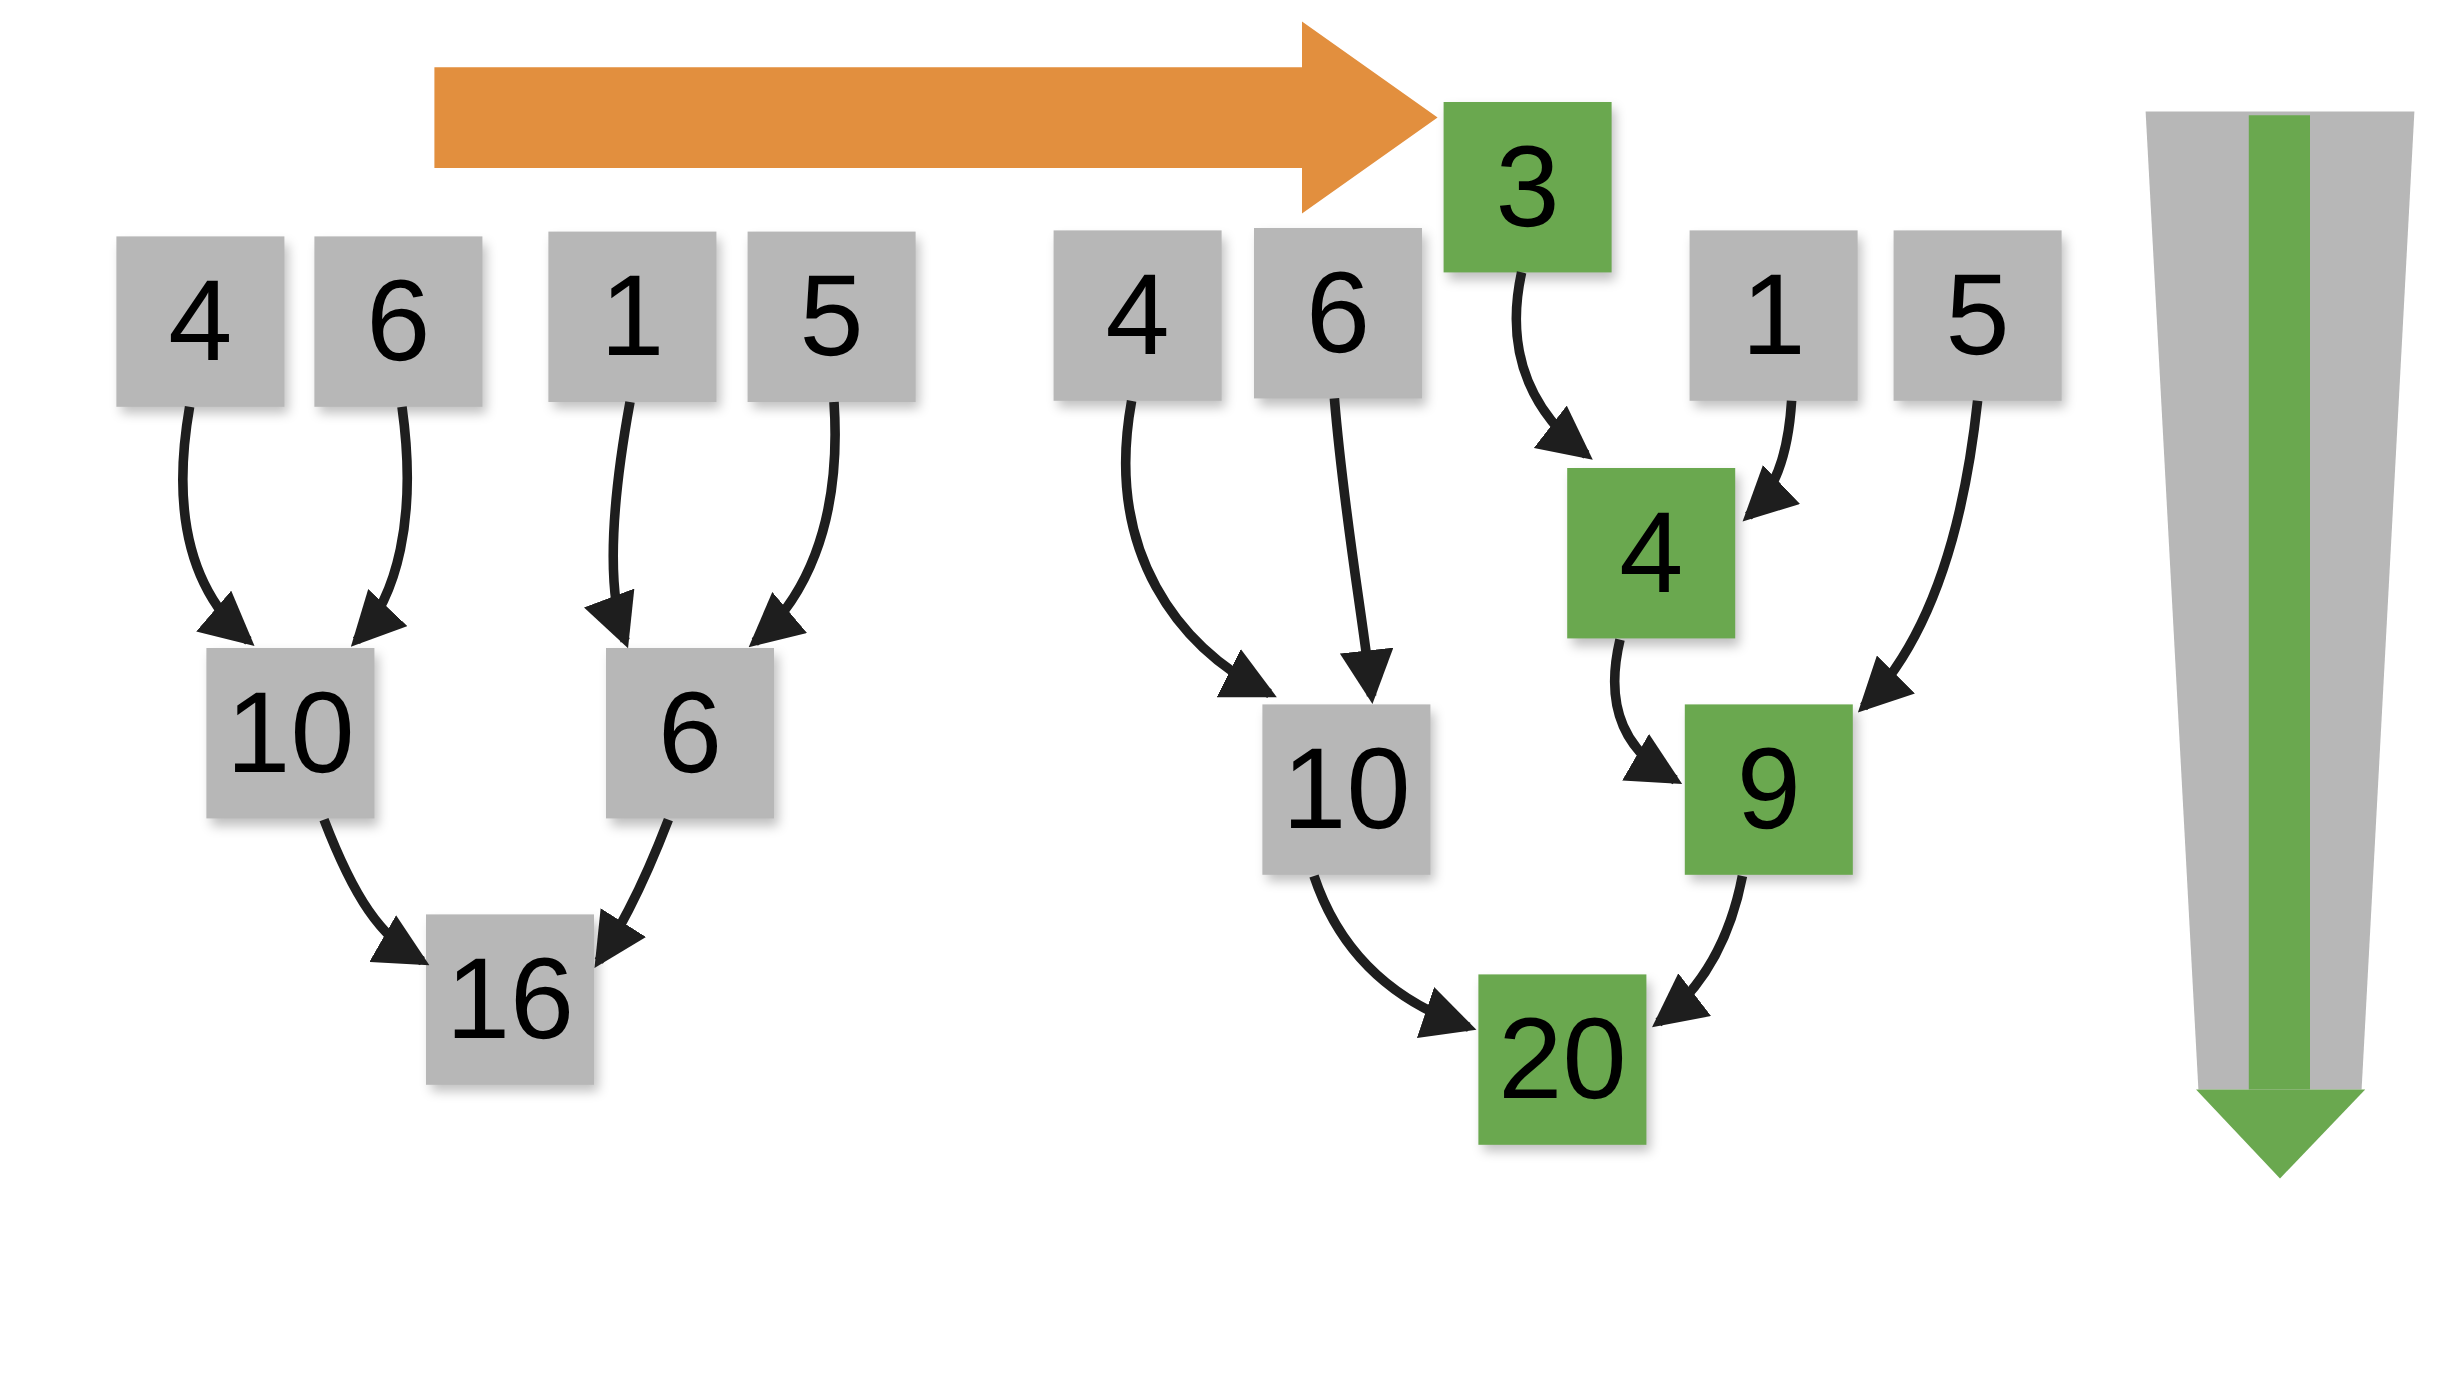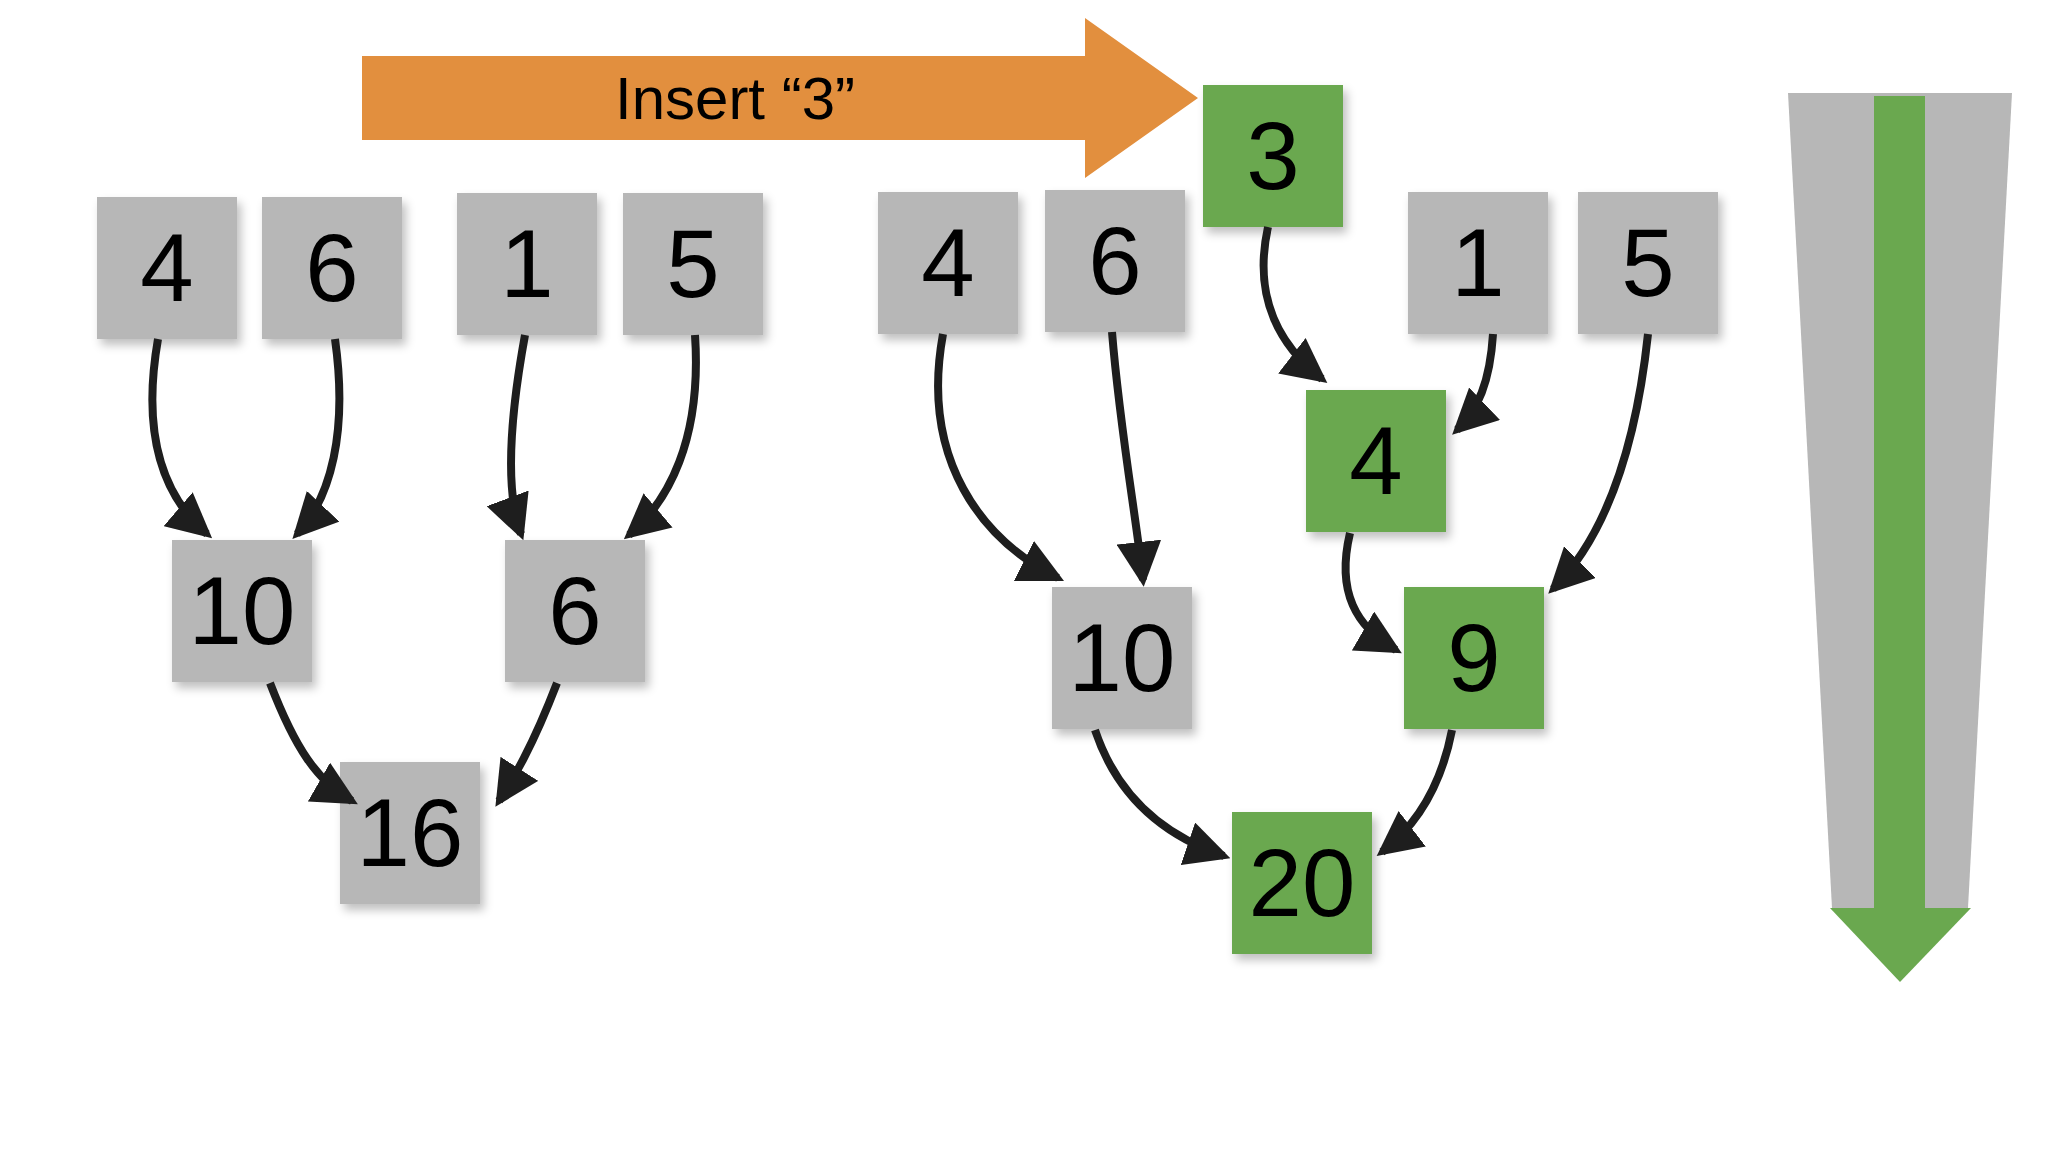--- a/index.html
+++ b/index.html
@@ -36,21 +36,21 @@
 <body>
 
 <div id="canvas">
 
   <div class="node gray" style="left:97px;top:197px">4</div>
   <div class="node gray" style="left:262px;top:197px">6</div>
   <div class="node gray" style="left:457px;top:193px">1</div>
   <div class="node gray" style="left:623px;top:193px">5</div>
   <div class="node gray" style="left:172px;top:540px">10</div>
   <div class="node gray" style="left:505px;top:540px">6</div>
-  <div class="node gray" style="left:340px;top:762px">16</div>
+  <div class="node gray" style="left:355px;top:762px">16</div>
 
   <div class="node gray" style="left:878px;top:192px">4</div>
   <div class="node gray" style="left:1045px;top:190px">6</div>
   <div class="node green" style="left:1203px;top:85px">3</div>
   <div class="node gray" style="left:1408px;top:192px">1</div>
   <div class="node gray" style="left:1578px;top:192px">5</div>
   <div class="node gray" style="left:1052px;top:587px">10</div>
   <div class="node green" style="left:1306px;top:390px">4</div>
   <div class="node green" style="left:1404px;top:587px">9</div>
   <div class="node green" style="left:1232px;top:812px">20</div>
@@ -78,15 +78,14 @@
     <path class="edge" marker-end="url(#ah)" d="M 943,334 C 920,460 982,540 1058,578"></path>
     <path class="edge" marker-end="url(#ah)" d="M 1112,332 C 1120,430 1136,516 1143,580"></path>
     <path class="edge" marker-end="url(#ah)" d="M 1268,227 C 1252,300 1282,348 1322,379"></path>
     <path class="edge" marker-end="url(#ah)" d="M 1493,334 C 1490,382 1478,410 1457,430"></path>
     <path class="edge" marker-end="url(#ah)" d="M 1350,533 C 1336,592 1356,627 1396,650"></path>
     <path class="edge" marker-end="url(#ah)" d="M 1648,334 C 1635,455 1602,540 1553,589"></path>
     <path class="edge" marker-end="url(#ah)" d="M 1095,730 C 1116,793 1159,834 1224,856"></path>
     <path class="edge" marker-end="url(#ah)" d="M 1452,730 C 1440,792 1412,829 1382,852"></path>
   </svg>
 
-  <div id="insert-label">Insert “3”</div>
 
 </div>
 
 </body></html>

